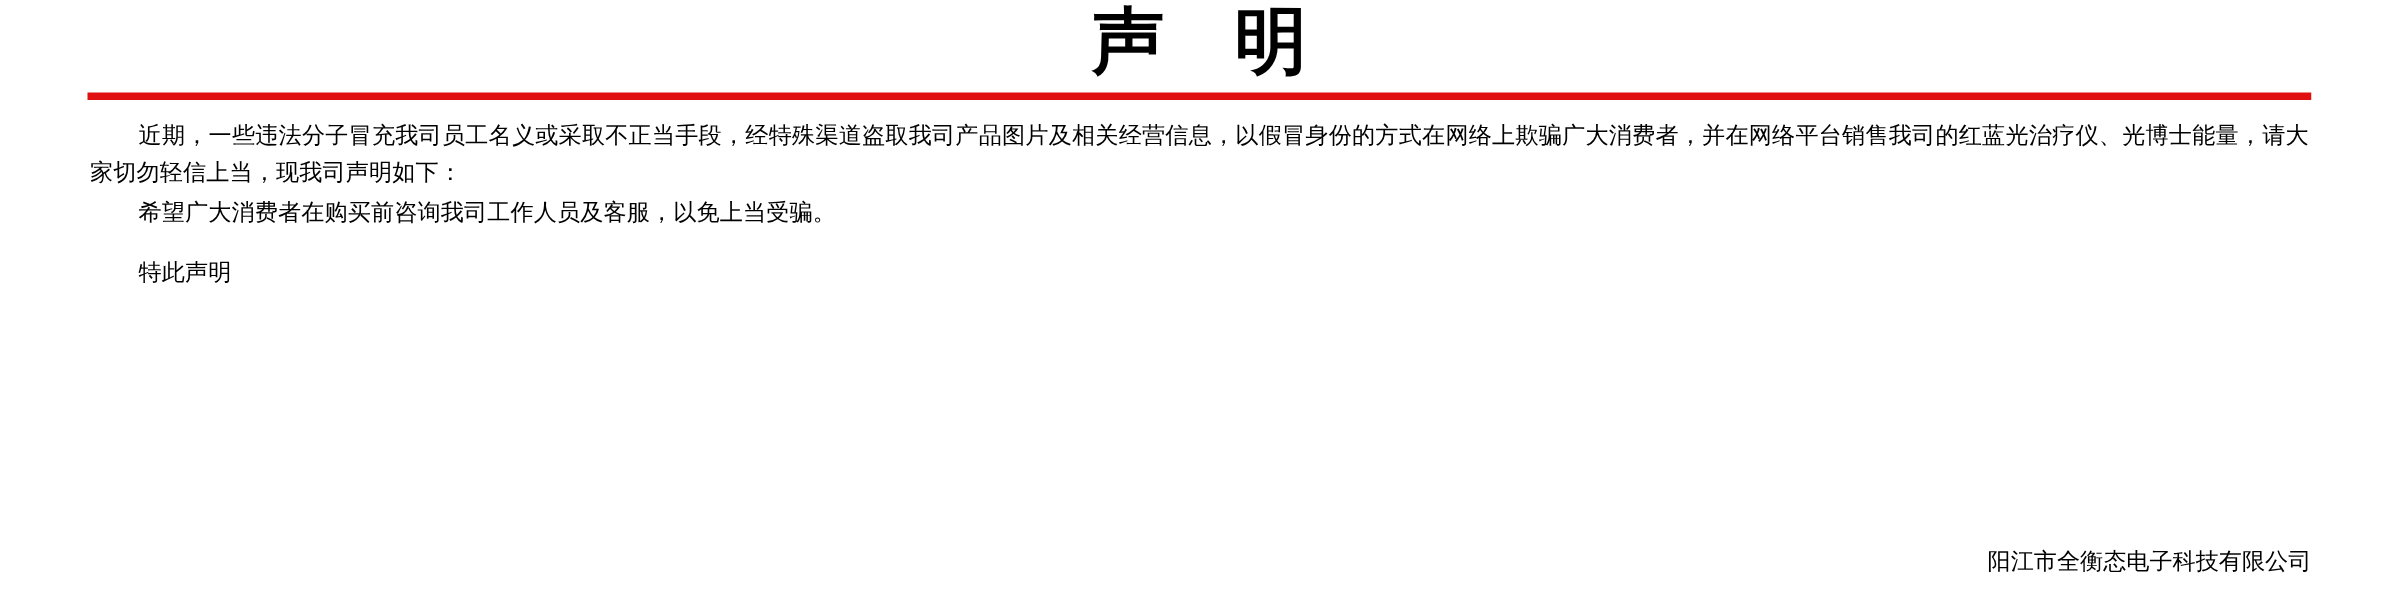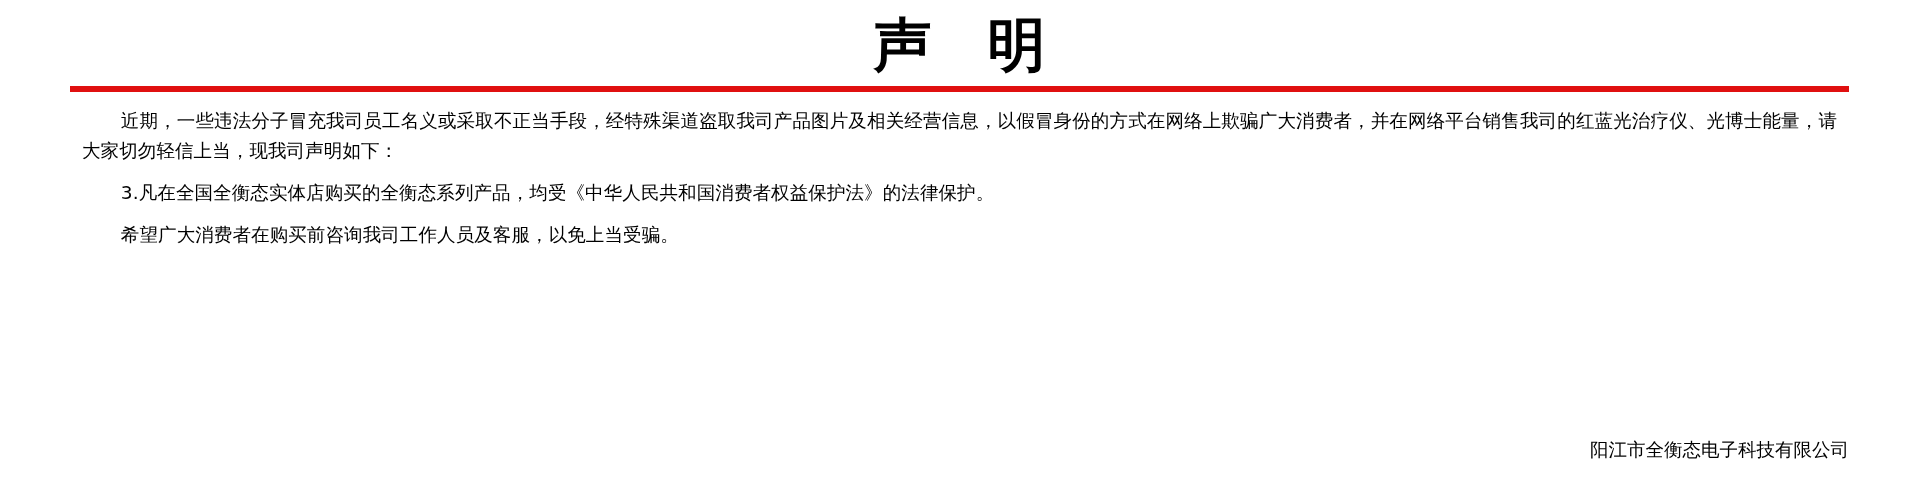--- a/index.html
+++ b/index.html
@@ -20,37 +20,37 @@
     height: 480px;
     box-sizing: border-box;
     padding: 0 70px;
   }
   .doc-title {
     text-align: center;
     font-size: 58px;
     font-weight: bold;
     letter-spacing: 18px;
     line-height: 1;
-    padding-top: 16px;
+    padding-top: 4px;
     padding-bottom: 12px;
     text-indent: 18px;
   }
   .rule {
     height: 6px;
     background: #e01010;
     margin: 0 0 14px 0;
   }
   .body-text {
     font-size: 18.5px;
     line-height: 1.62;
     letter-spacing: 0.1px;
     text-align: justify;
   }
   .para {
-    margin: 12px;
+    margin: 2px;
   }
   .para-indent {
     text-indent: 2.1em;
   }
   .para-sub {
     text-indent: 2.1em;
   }
   .spacer-small {
     height: 14px;
   }
@@ -76,24 +76,24 @@
 <body>
 
 <div class="page">
 
   <div class="doc-title">声 明</div>
 
   <div class="rule"></div>
 
   <div class="body-text">
     <p class="para para-indent">近期，一些违法分子冒充我司员工名义或采取不正当手段，经特殊渠道盗取我司产品图片及相关经营信息，以假冒身份的方式在网络上欺骗广大消费者，并在网络平台销售我司的红蓝光治疗仪、光博士能量，请大家切勿轻信上当，现我司声明如下：</p>
-    <p class="para para-sub">3.凡在全国全衡态实体店购买的全衡态系列产品，均受《中华人民共和国消费者权益保护法》的法律保护。</p>
     <p class="para para-sub">希望广大消费者在购买前咨询我司工作人员及客服，以免上当受骗。</p>
 
     <div class="spacer-small"></div>
 
+    <p class="para closing">特此声明</p>
   </div>
 
   <div class="footer">
     <div class="footer-company">阳江市全衡态电子科技有限公司</div>
   </div>
 
 </div>
 
 </body></html>

